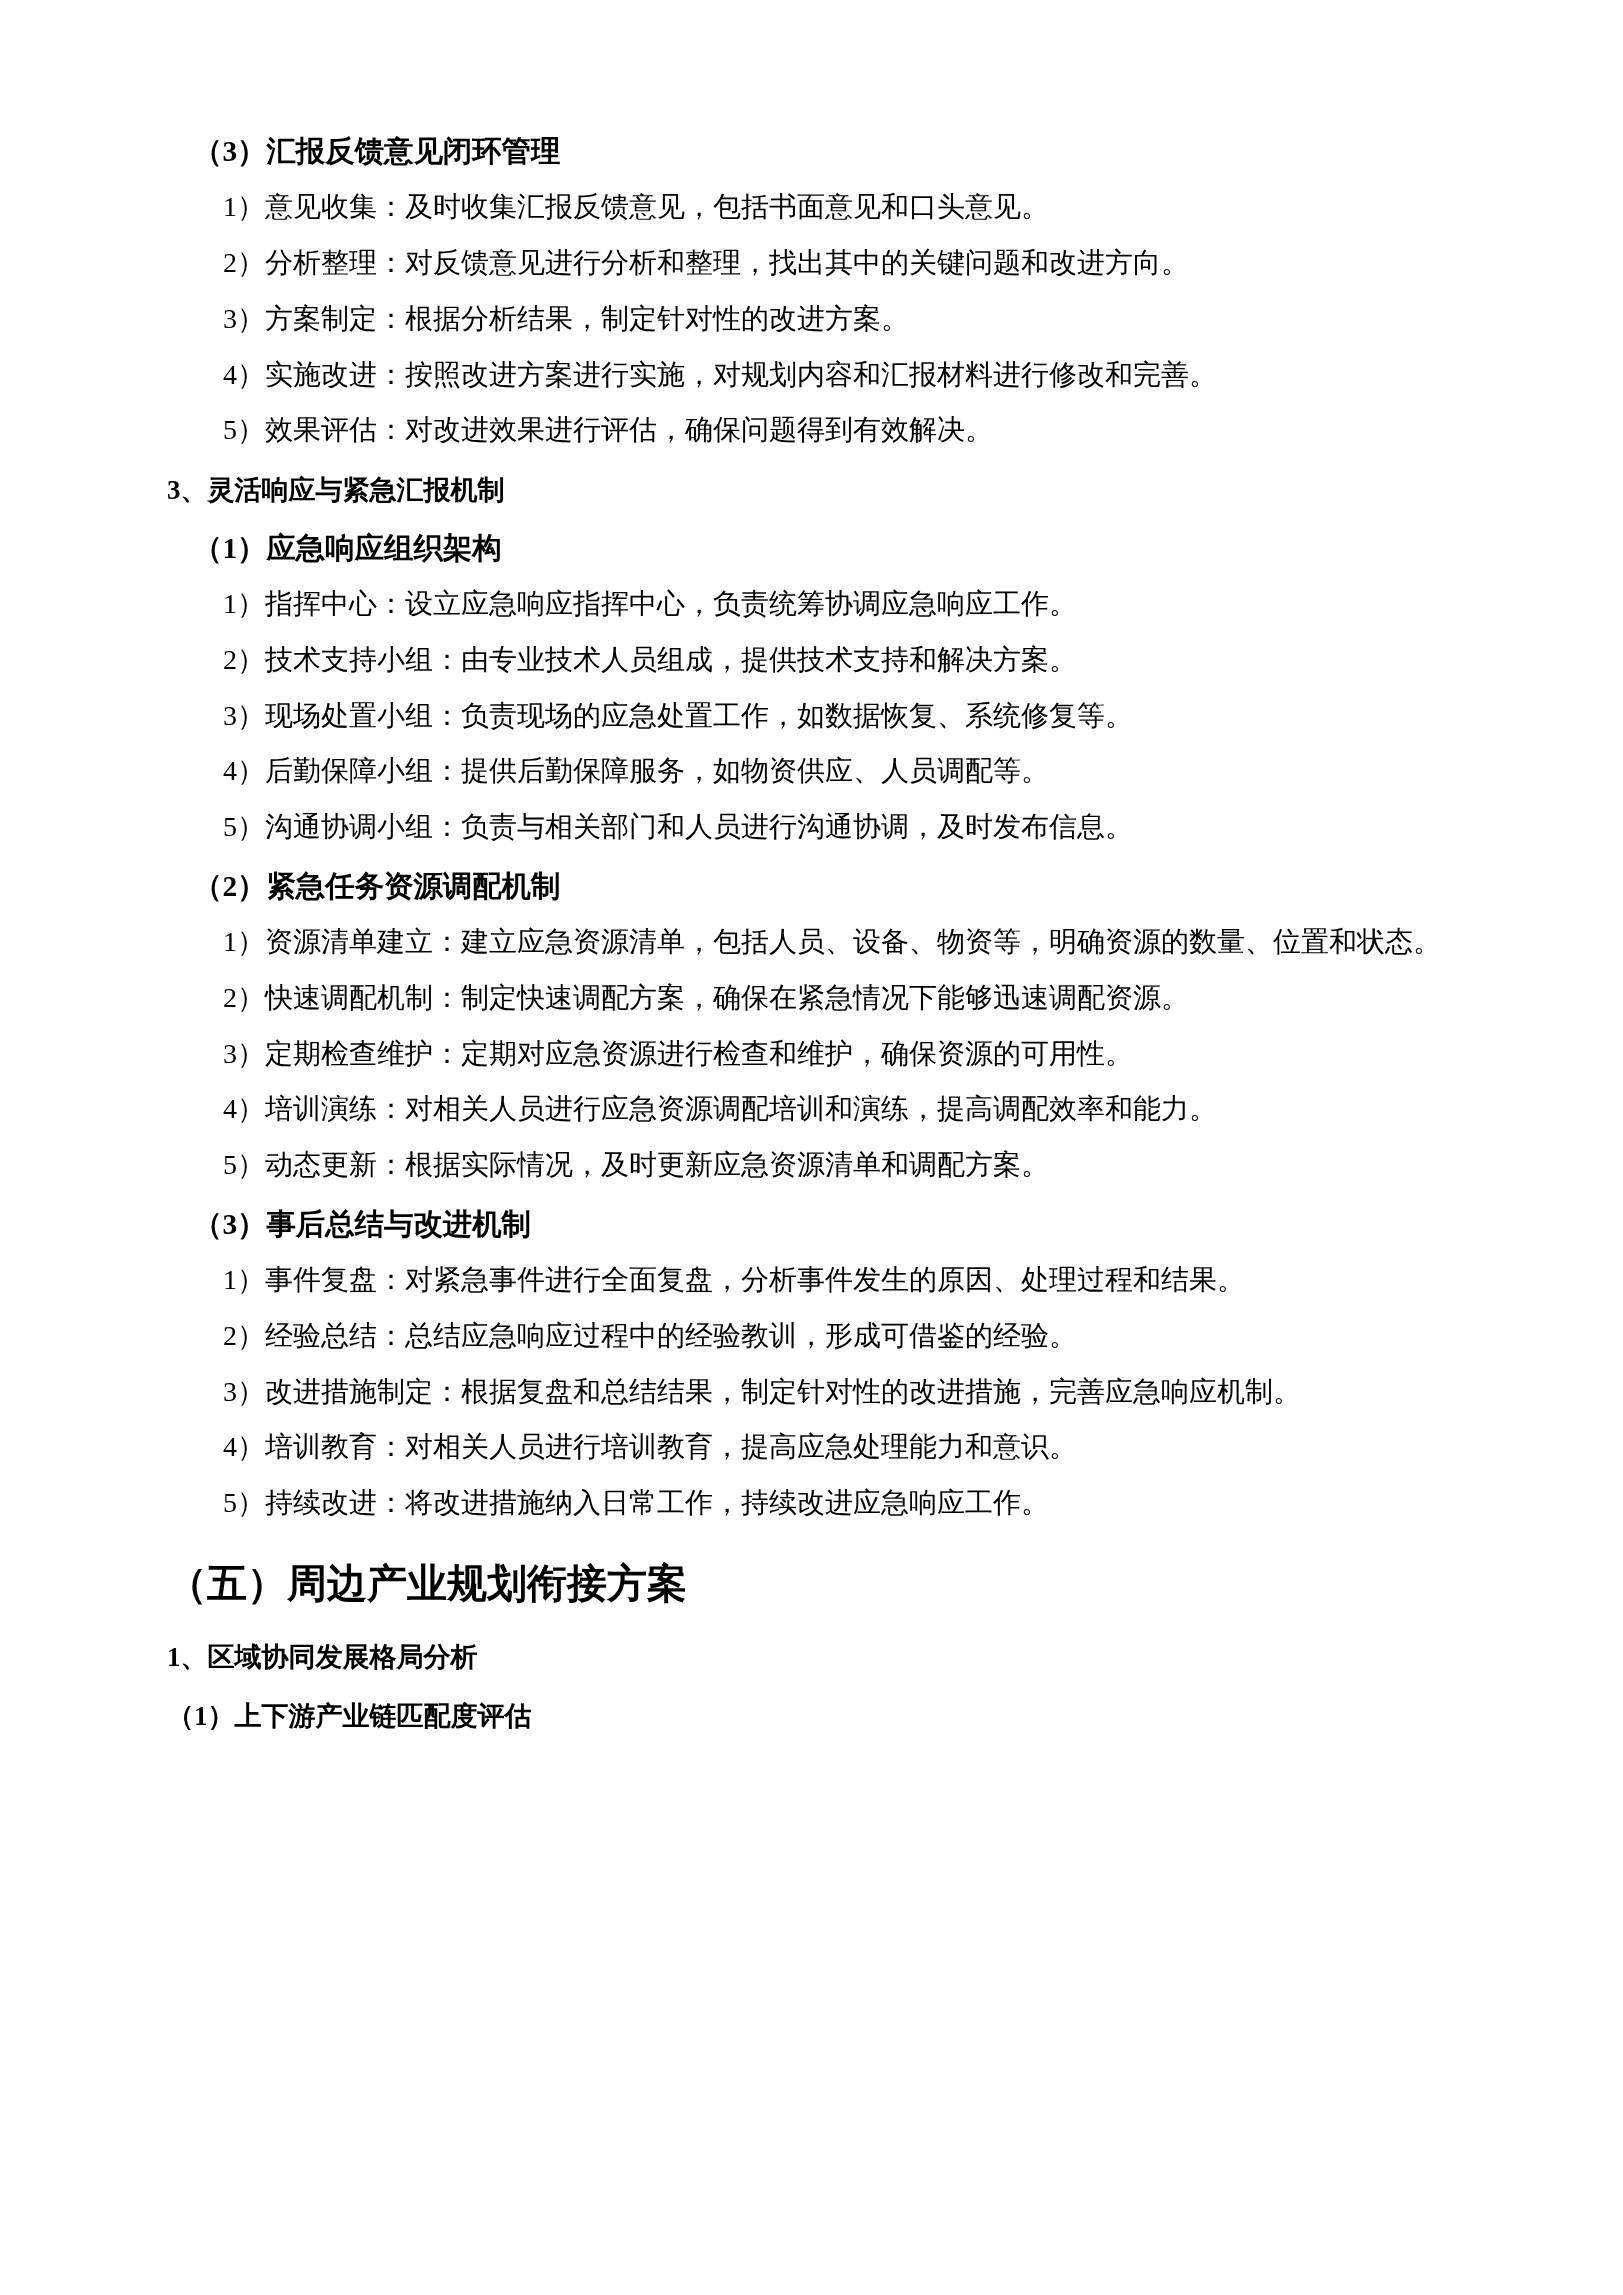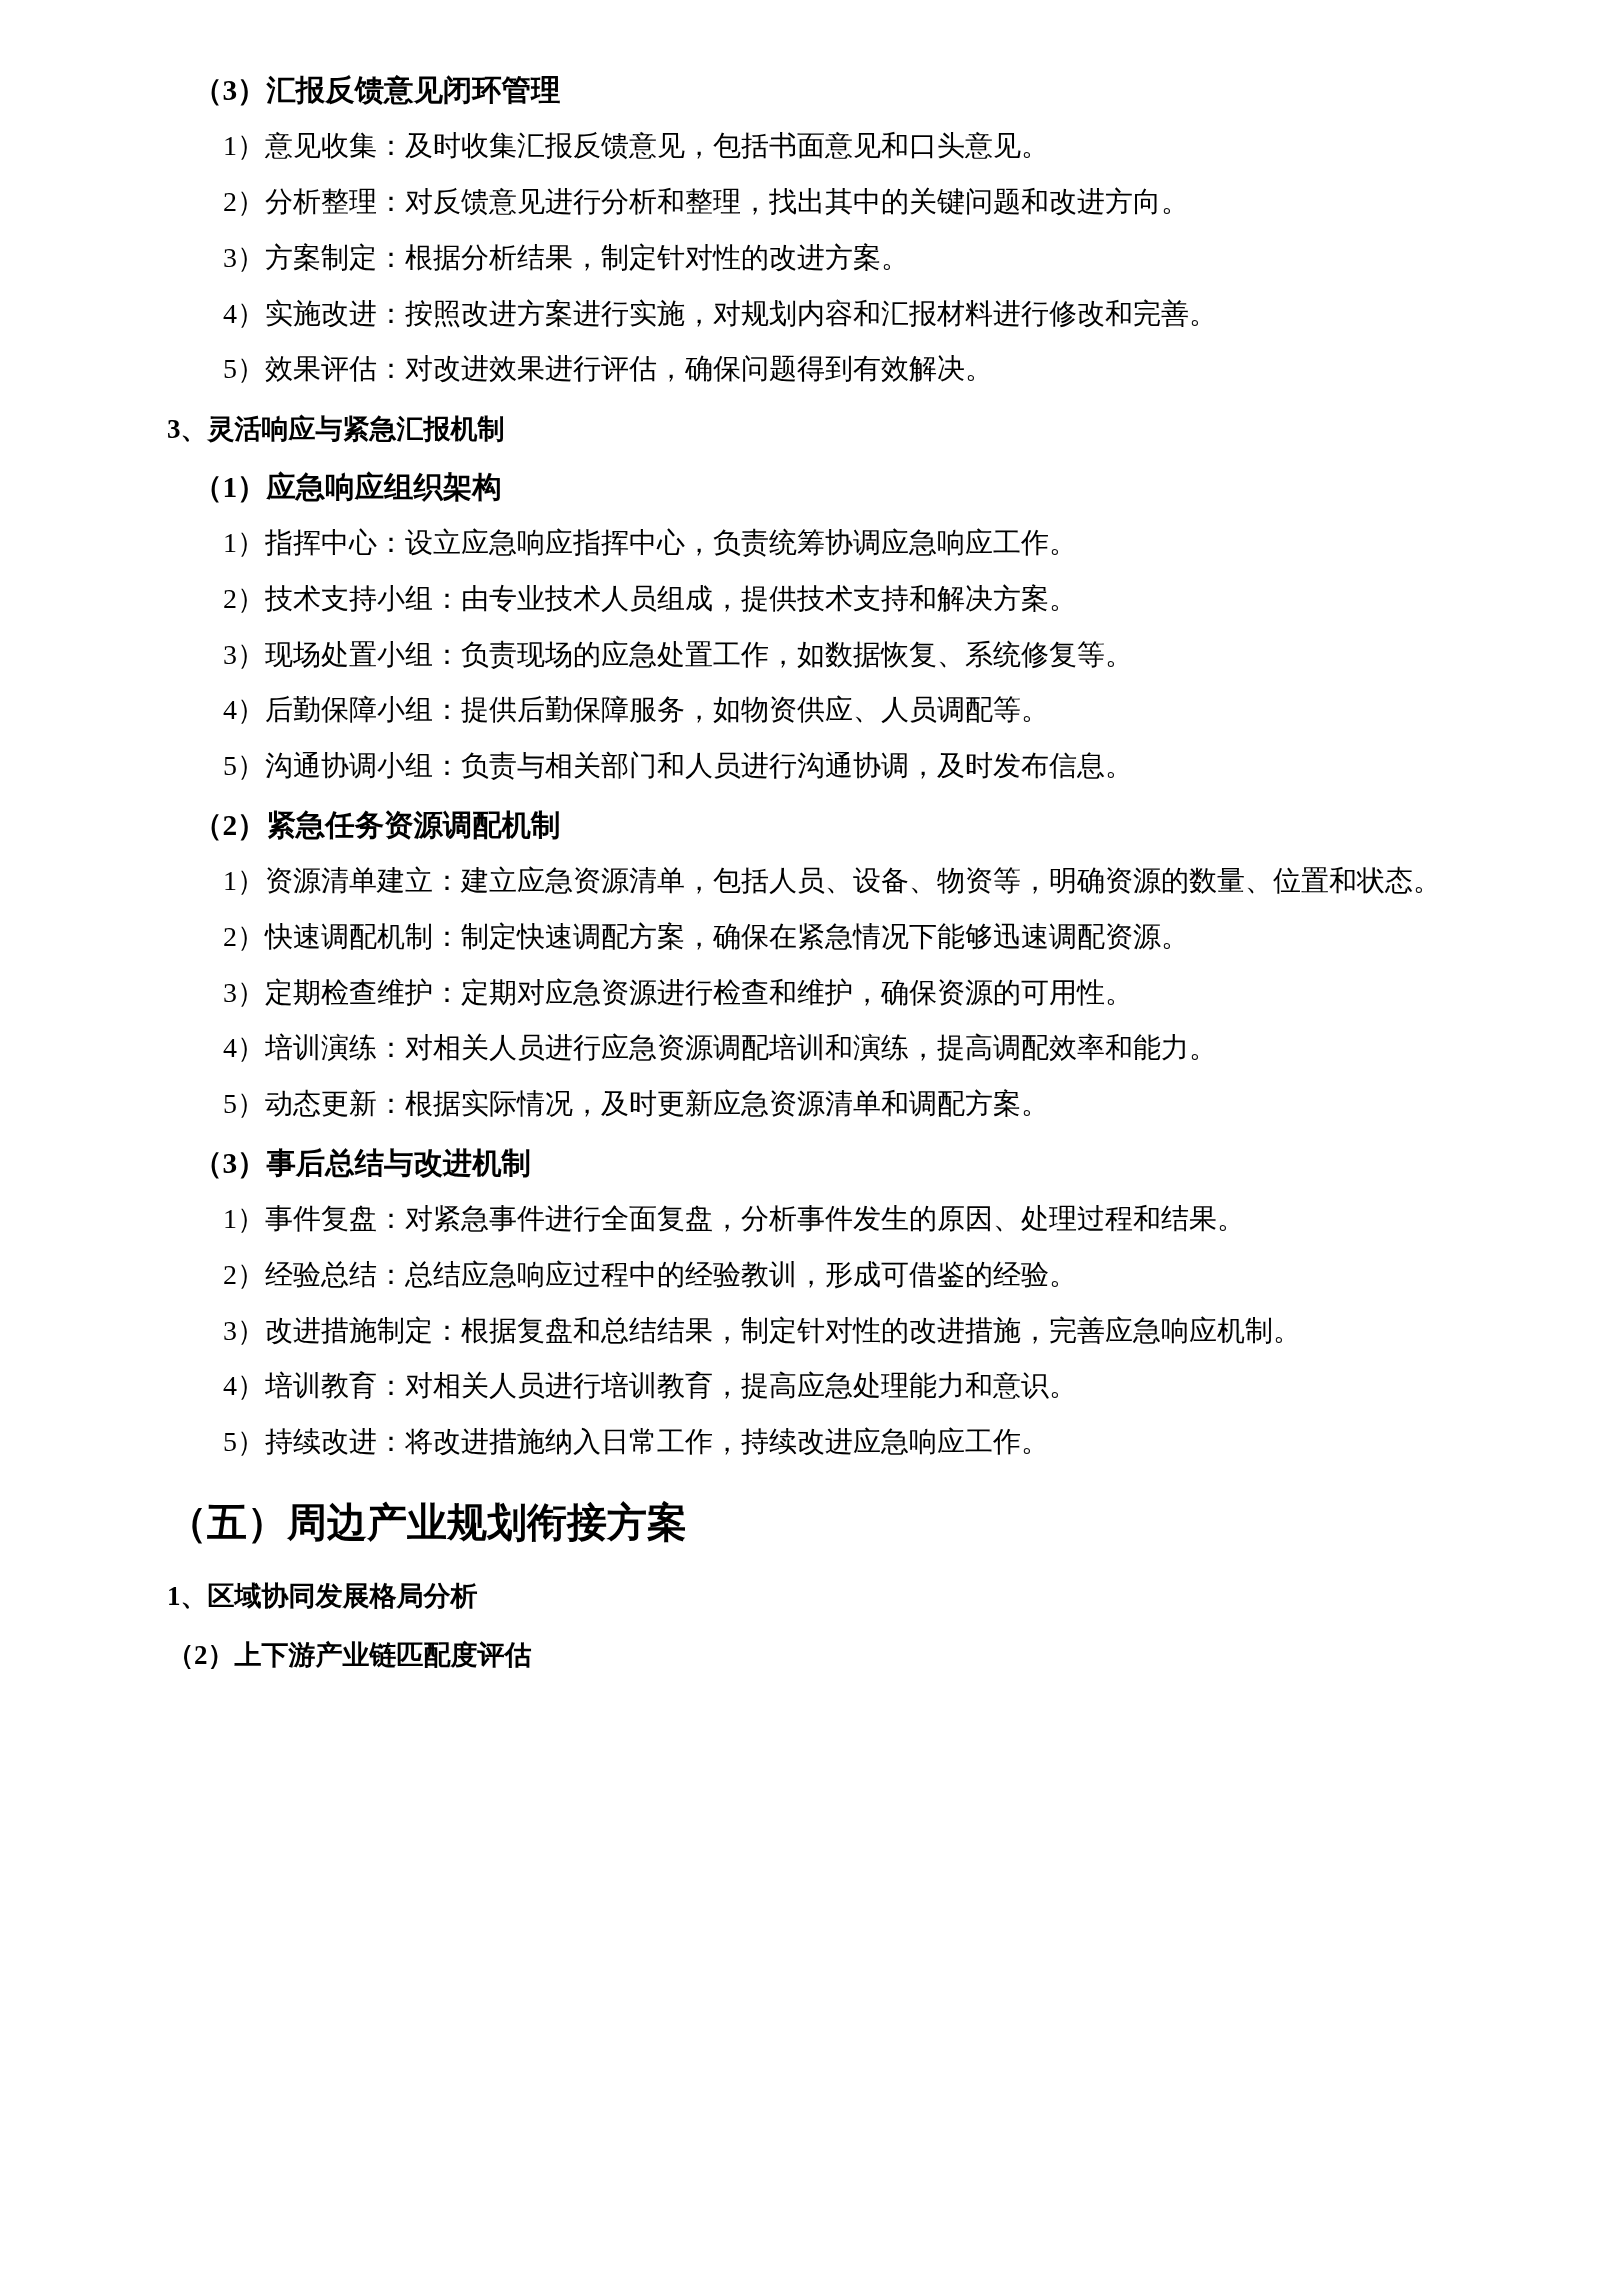--- a/index.html
+++ b/index.html
@@ -11,21 +11,21 @@
     width: 1623px;
     height: 2295px;
     font-family: "Liberation Serif", "DejaVu Serif", serif;
     color: #000000;
   }
   .page {
     position: relative;
     width: 1623px;
     height: 1817px;
     box-sizing: border-box;
-    padding: 56px 167px 131px 167px;
+    padding: 117px 167px 131px 167px;
   }
   .doc {
     font-size: 28px;
     line-height: 1.78;
   }
   .h-l1 {            
     font-weight: bold;
     font-size: 40px;
     margin: 19.6px 0 14.4px 0;
     text-indent: 0;
@@ -74,16 +74,16 @@
       <p class="item">4）培训演练：对相关人员进行应急资源调配培训和演练，提高调配效率和能力。</p>
       <p class="item">5）动态更新：根据实际情况，及时更新应急资源清单和调配方案。</p>
       <p class="h-l3">（3）事后总结与改进机制</p>
       <p class="item">1）事件复盘：对紧急事件进行全面复盘，分析事件发生的原因、处理过程和结果。</p>
       <p class="item">2）经验总结：总结应急响应过程中的经验教训，形成可借鉴的经验。</p>
       <p class="item">3）改进措施制定：根据复盘和总结结果，制定针对性的改进措施，完善应急响应机制。</p>
       <p class="item">4）培训教育：对相关人员进行培训教育，提高应急处理能力和意识。</p>
       <p class="item">5）持续改进：将改进措施纳入日常工作，持续改进应急响应工作。</p>
       <p class="h-l1">（五）周边产业规划衔接方案</p>
       <p class="h-l2">1、区域协同发展格局分析</p>
-      <p class="h-l2">（2）上下游产业链匹配度评估</p>
+      <p class="h-l2">（1）上下游产业链匹配度评估</p>
     </div>
 </div>
 
 
 </body></html>

